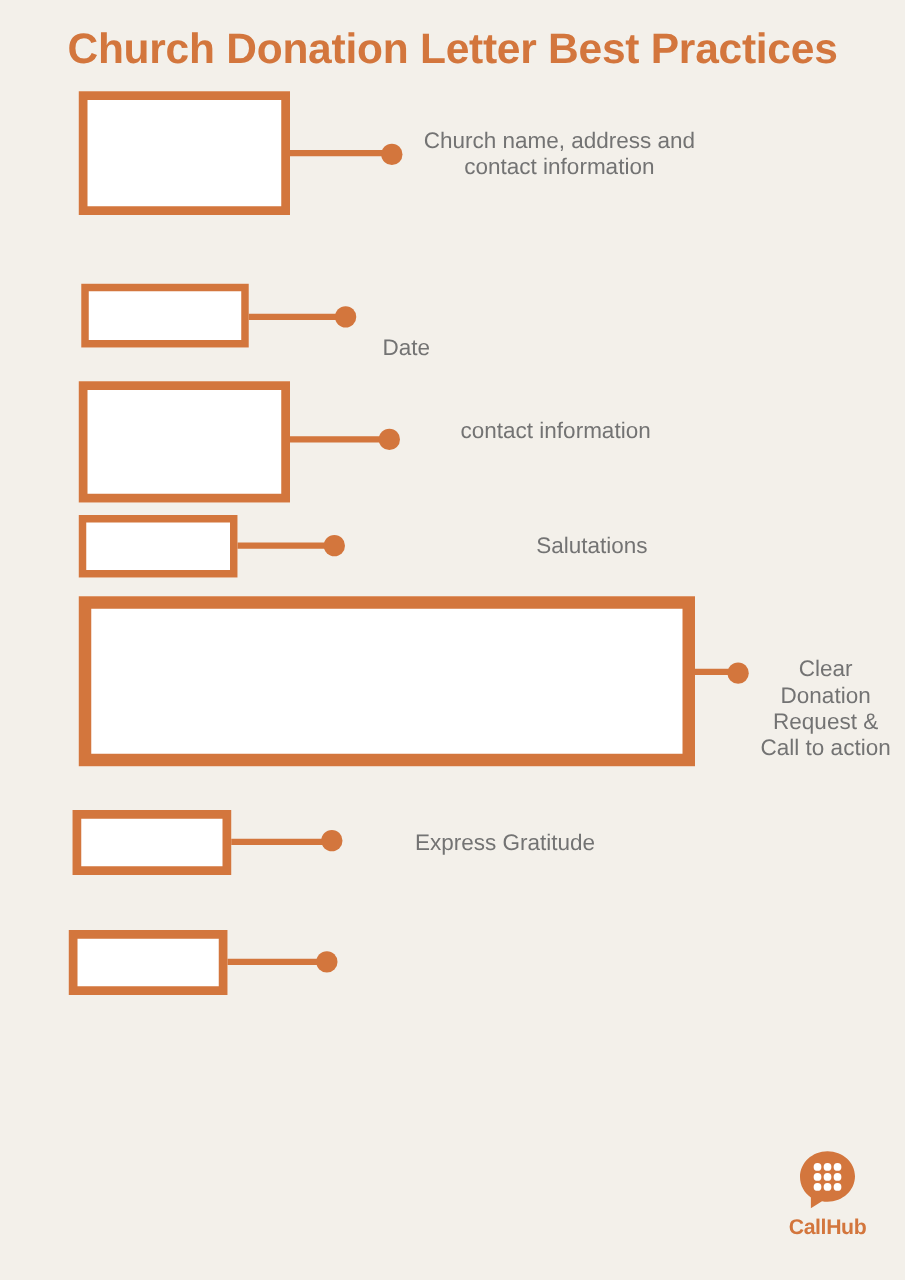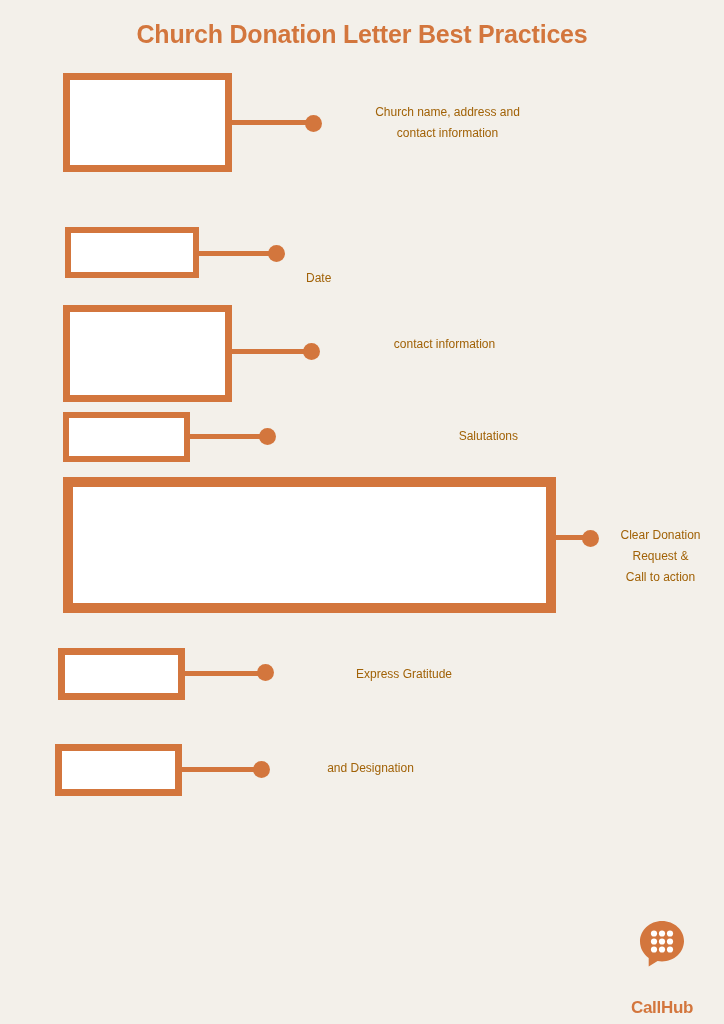--- a/index.html
+++ b/index.html
@@ -18,21 +18,21 @@
     position: relative;
     width: 724px;
     height: 1024px;
   }
   .page-title {
     position: absolute;
     left: 0;
     top: 20px;
     width: 724px;
     text-align: center;
-    font-size: 25px;
+    font-size: 34px;
     font-weight: bold;
     color: #d3763d;
     letter-spacing: -0.2px;
   }
   .row {
     position: absolute;
   }
   .blank-box {
     position: absolute;
     background: #ffffff;
@@ -47,22 +47,22 @@
   }
   .connector-dot {
     position: absolute;
     width: 17px;
     height: 17px;
     border-radius: 50%;
     background: #d3763d;
   }
   .caption {
     position: absolute;
-    color: #a16207;
-    font-size: 12px;
+    color: #737373;
+    font-size: 18px;
     line-height: 21px;
   }
   .caption.center {
     text-align: center;
   }
   .caption.left {
     text-align: left;
   }
   
   .logo {
@@ -82,21 +82,20 @@
   .logo-word {
     position: absolute;
     left: 0;
     top: 52px;
     width: 80px;
     text-align: center;
     font-size: 17px;
     font-weight: bold;
     color: #d3763d;
     letter-spacing: -0.3px;
-    margin-top: 26px;
   }
 </style>
 </head>
 <body>
 
 <div id="infographic">
 
   <div class="page-title">Church Donation Letter Best Practices</div>
 
   <div class="row">
@@ -154,21 +153,20 @@
     <div class="caption left" style="left:289px; top:664px; width:230px;text-align:center;">
       <div>Express Gratitude</div>
     </div>
   </div>
 
   <div class="row">
     <div class="blank-box" style="left:55px; top:744px; width:127px; height:52px; border-width:7px;"></div>
     <div class="connector-line" style="left:182px; top:767px; width:76px;"></div>
     <div class="connector-dot" style="left:253px; top:761px;"></div>
     <div class="caption center" style="left:288px; top:758px; width:165px;">
-      <div>and Designation</div>
     </div>
   </div>
 
   <div class="logo">
     <div class="logo-bubble">
       <svg width="48" height="48" viewBox="0 0 48 48" xmlns="http://www.w3.org/2000/svg">
         <path d="M24 1 C11.8 1 2 10.2 2 21.5 C2 28.2 5.4 34.1 10.7 37.9 L10.7 46.6 L19.6 40.9 C21 41.2 22.5 41.4 24 41.4 C36.2 41.4 46 32.2 46 21 C46 10 36.2 1 24 1 Z" fill="#d3763d"></path>
         <circle cx="16" cy="13.5" r="3.1" fill="#ffffff"></circle>
         <circle cx="24" cy="13.5" r="3.1" fill="#ffffff"></circle>
         <circle cx="32" cy="13.5" r="3.1" fill="#ffffff"></circle>

